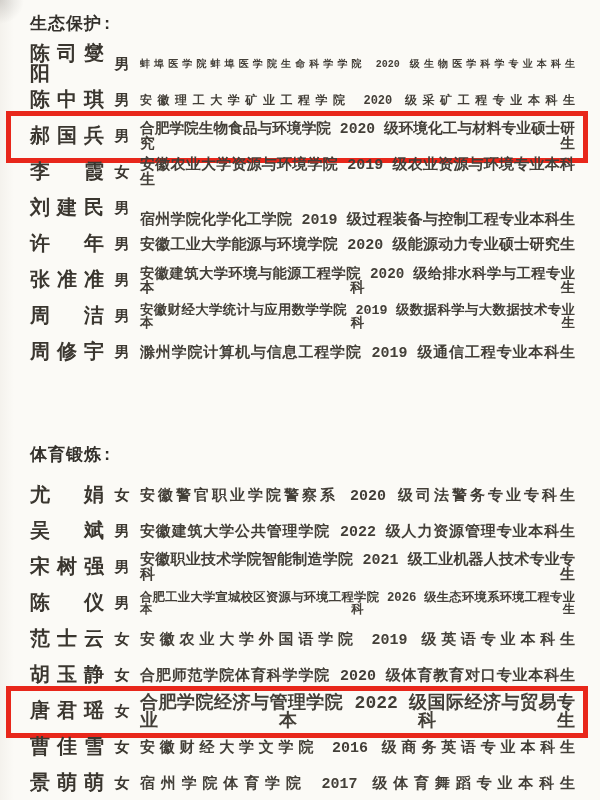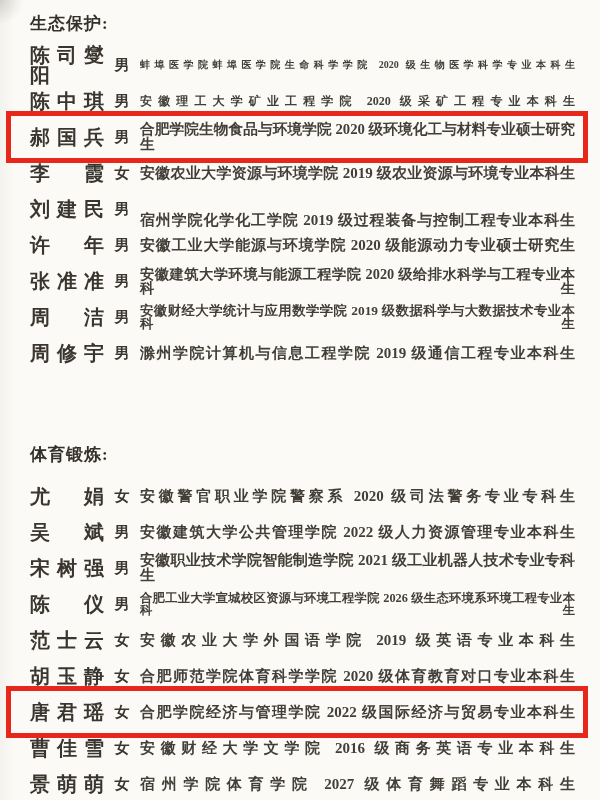--- a/index.html
+++ b/index.html
@@ -11,20 +11,21 @@
   }
   .page {
     position: relative;
     width: 600px; height: 800px;
     box-sizing: border-box;
     padding: 12px 25px 0 30px;
     background:
       radial-gradient(circle at 0 0, rgba(60,55,50,0.18), rgba(60,55,50,0) 24px),
       linear-gradient(90deg, #f4f2ed 0, #fbfaf6 14px, #fbfaf6 100%);
     color: #3d3933;
+    font-family: Liberation Mono, monospace;
   }
   .section-title {
     margin: 0 0 12px 0;
     font-size: 17px;
     font-weight: bold;
     letter-spacing: 1px;
     color: #33302b;
   }
   .section { margin: 0; }
   .section + .section { margin-top: 72px; }
@@ -171,30 +172,30 @@
 
   <div class="row">
     <span class="name">胡玉静</span>
     <span class="gender">女</span>
     <span class="desc" style="font-size: 15px;">合肥师范学院体育科学学院 2020 级体育教育对口专业本科生</span>
   </div>
 
   <div class="row highlighted">
     <span class="name">唐君瑶</span>
     <span class="gender">女</span>
-    <span class="desc" style="font-size: 15px;">合肥学院经济与管理学院 2022 级国际经济与贸易专业本科生</span>
+    <span class="desc" style="font-size: 18px;">合肥学院经济与管理学院 2022 级国际经济与贸易专业本科生</span>
   </div>
 
   <div class="row">
     <span class="name">曹佳雪</span>
     <span class="gender">女</span>
     <span class="desc" style="font-size: 15px;">安徽财经大学文学院 2016 级商务英语专业本科生</span>
   </div>
 
   <div class="row">
     <span class="name">景萌萌</span>
     <span class="gender">女</span>
-    <span class="desc" style="font-size: 15px;">宿州学院体育学院 2027 级体育舞蹈专业本科生</span>
+    <span class="desc" style="font-size: 15px;">宿州学院体育学院 2017 级体育舞蹈专业本科生</span>
   </div>
 </div>
   </section>
 </div>
 </div>
 
 </body></html>

